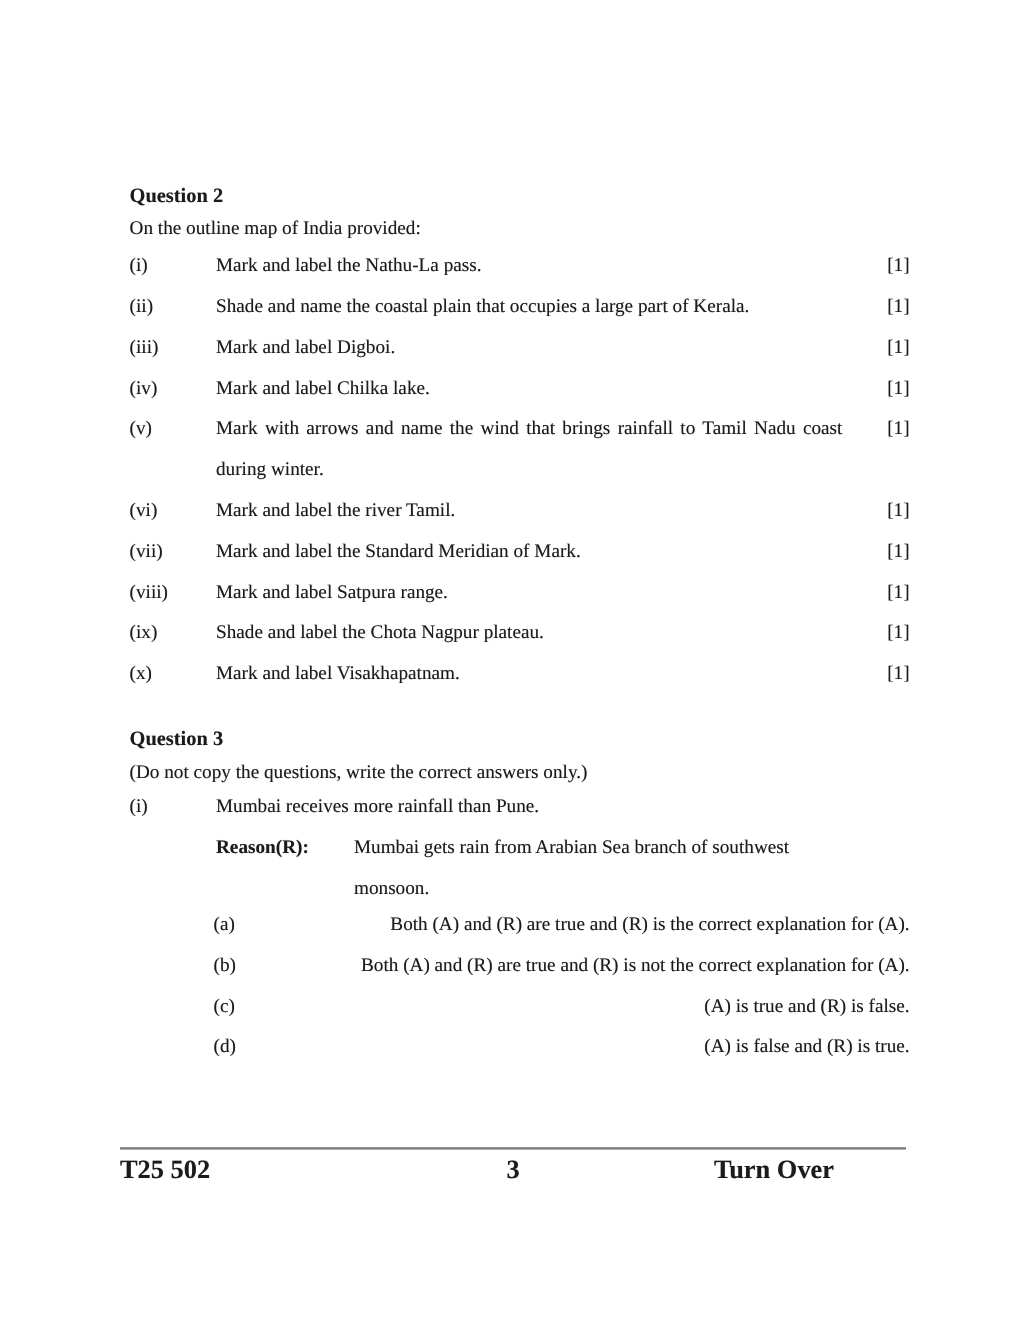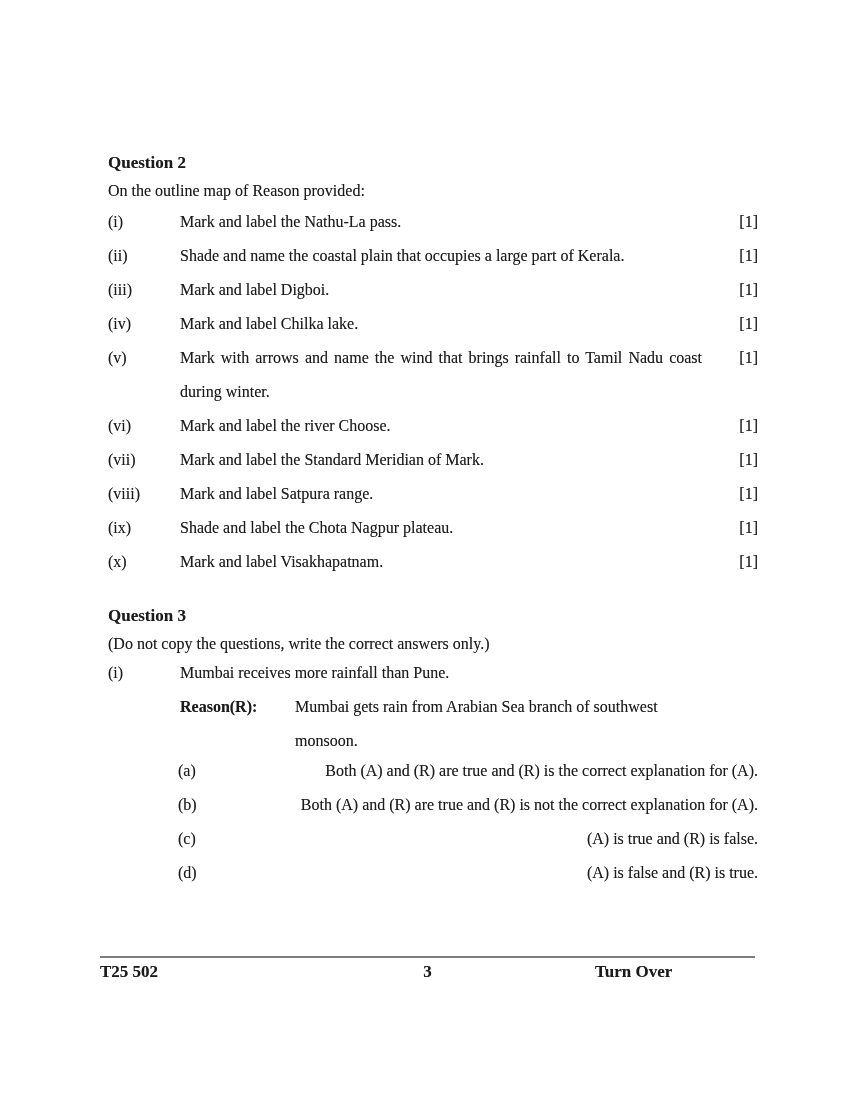--- a/index.html
+++ b/index.html
@@ -113,36 +113,36 @@
     position: absolute;
     left: 100px;
     top: 956px;
     width: 655px;
     border-top: 2.5px solid #7d7d7d;
     display: flex;
     justify-content: space-between;
     align-items: flex-start;
     padding-top: 4px;
     font-weight: bold;
-    font-size: 17px;
+    font-size: 22px;
     text-shadow: 0 0 0.6px rgba(25,25,25,0.45);
   }
   .footer-code { text-align: left; width: 160px; }
   .footer-page { text-align: center; flex: 1 1 auto; }
   .footer-turnover { text-align: left; width: 160px; }
 </style>
 </head>
 <body>
 
 <div class="page">
   <div class="content">
 
     <div>
       <p class="q-heading">Question 2</p>
-      <p class="intro">On the outline map of Reason provided:</p>
+      <p class="intro">On the outline map of India provided:</p>
 
       <div class="items">
 
           <div class="item-row">
             <span class="item-num">(i)</span>
             <span class="item-text"><span>Mark and label the </span><span class="it">Nathu-La pass</span><span>.</span></span>
             <span class="item-marks">[1]</span>
           </div>
 
           <div class="item-row">
@@ -164,21 +164,21 @@
           </div>
 
           <div class="item-row">
             <span class="item-num">(v)</span>
             <span class="item-text"><span>Mark with arrows and </span><span class="it">name the wind</span><span> that brings rainfall to Tamil Nadu coast during winter.</span></span>
             <span class="item-marks">[1]</span>
           </div>
 
           <div class="item-row">
             <span class="item-num">(vi)</span>
-            <span class="item-text"><span>Mark and label the river </span><span class="it">Choose</span><span>.</span></span>
+            <span class="item-text"><span>Mark and label the river </span><span class="it">Tamil</span><span>.</span></span>
             <span class="item-marks">[1]</span>
           </div>
 
           <div class="item-row">
             <span class="item-num">(vii)</span>
             <span class="item-text"><span>Mark and label the </span><span class="it">Standard Meridian of Mark</span><span>.</span></span>
             <span class="item-marks">[1]</span>
           </div>
 
           <div class="item-row">

